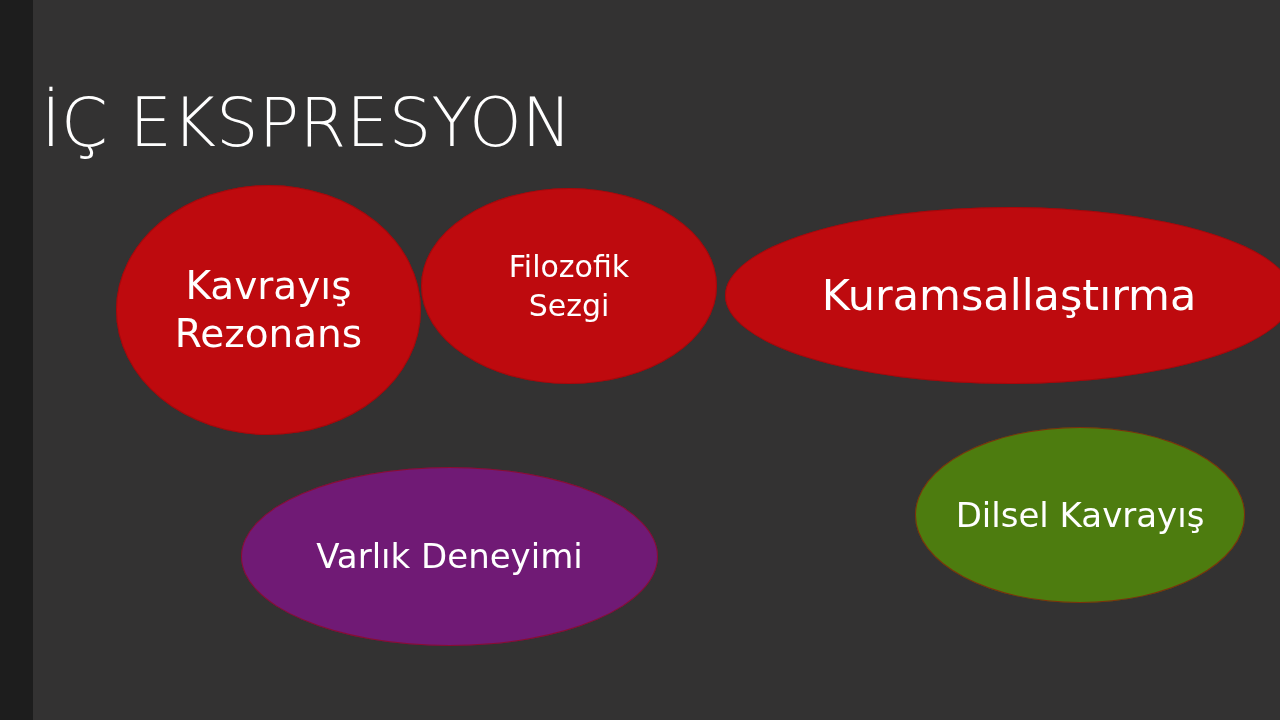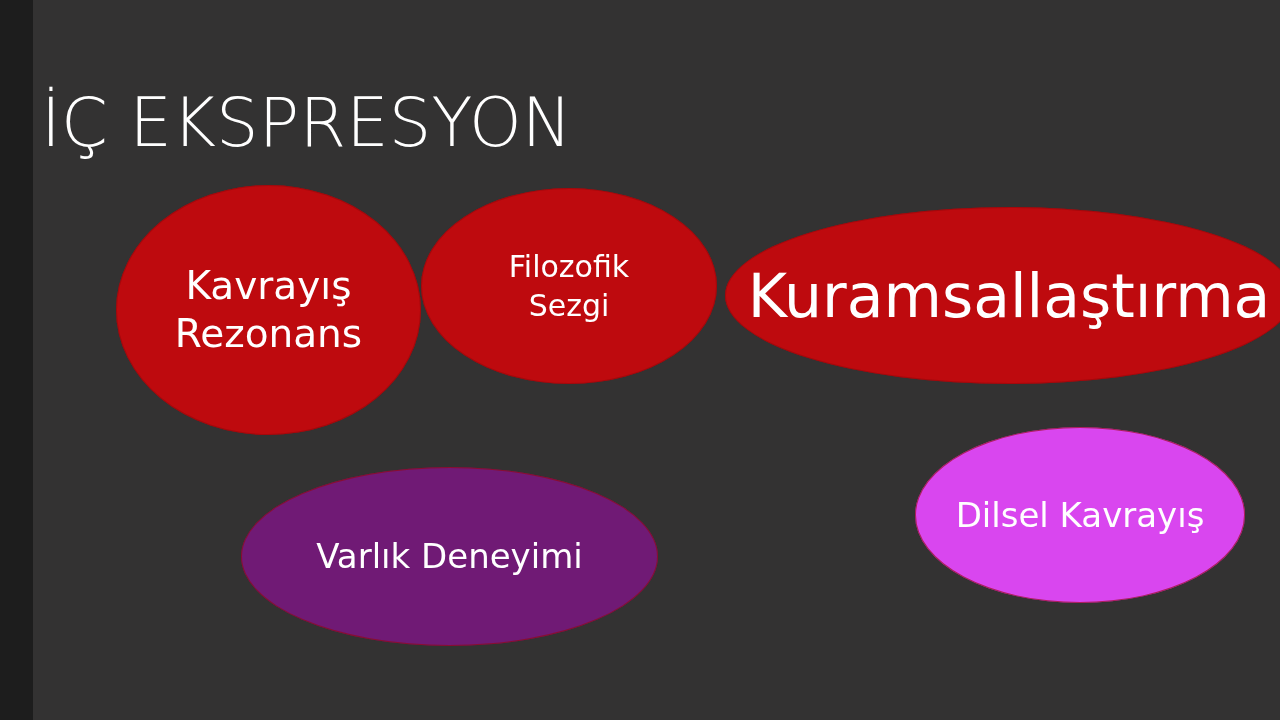--- a/index.html
+++ b/index.html
@@ -61,21 +61,21 @@
   #ellipse-dusunsel-rezonans .label { font-size: 39px; line-height: 1.22; }
 
   #ellipse-filozofik-sezgi {
     left: 388px; top: 188px;  width: 296px; height: 196px;
   }
   #ellipse-filozofik-sezgi .label { font-size: 30px; line-height: 1.3; }
 
   #ellipse-kuramsallastirma {
     left: 692px; top: 207px;  width: 568px; height: 177px;
   }
-  #ellipse-kuramsallastirma .label { font-size: 60px; text-align: right; }
+  #ellipse-kuramsallastirma .label { font-size: 43px; text-align: right; }
 
   #ellipse-varlik-deneyimi {
     left: 208px; top: 467px;  width: 417px; height: 179px;
   }
   #ellipse-varlik-deneyimi .label { font-size: 34px; }
 
   #ellipse-dilsel-kavrayis {
     left: 882px; top: 427px;  width: 330px; height: 176px;
   }
   #ellipse-dilsel-kavrayis .label { font-size: 34px; }
@@ -113,19 +113,19 @@
       <span>Kuramsallaştırma</span>
     </div>
   </div>
 
   <div class="ellipse" id="ellipse-varlik-deneyimi" style="background: #701a75;">
     <div class="label">
       <span>Varlık Deneyimi</span>
     </div>
   </div>
 
-  <div class="ellipse" id="ellipse-dilsel-kavrayis" style="background: #d946ef;">
+  <div class="ellipse" id="ellipse-dilsel-kavrayis" style="background: #4d7c0f;">
     <div class="label">
       <span>Dilsel Kavrayış</span>
     </div>
   </div>
 
 </div>
 
 </body></html>

